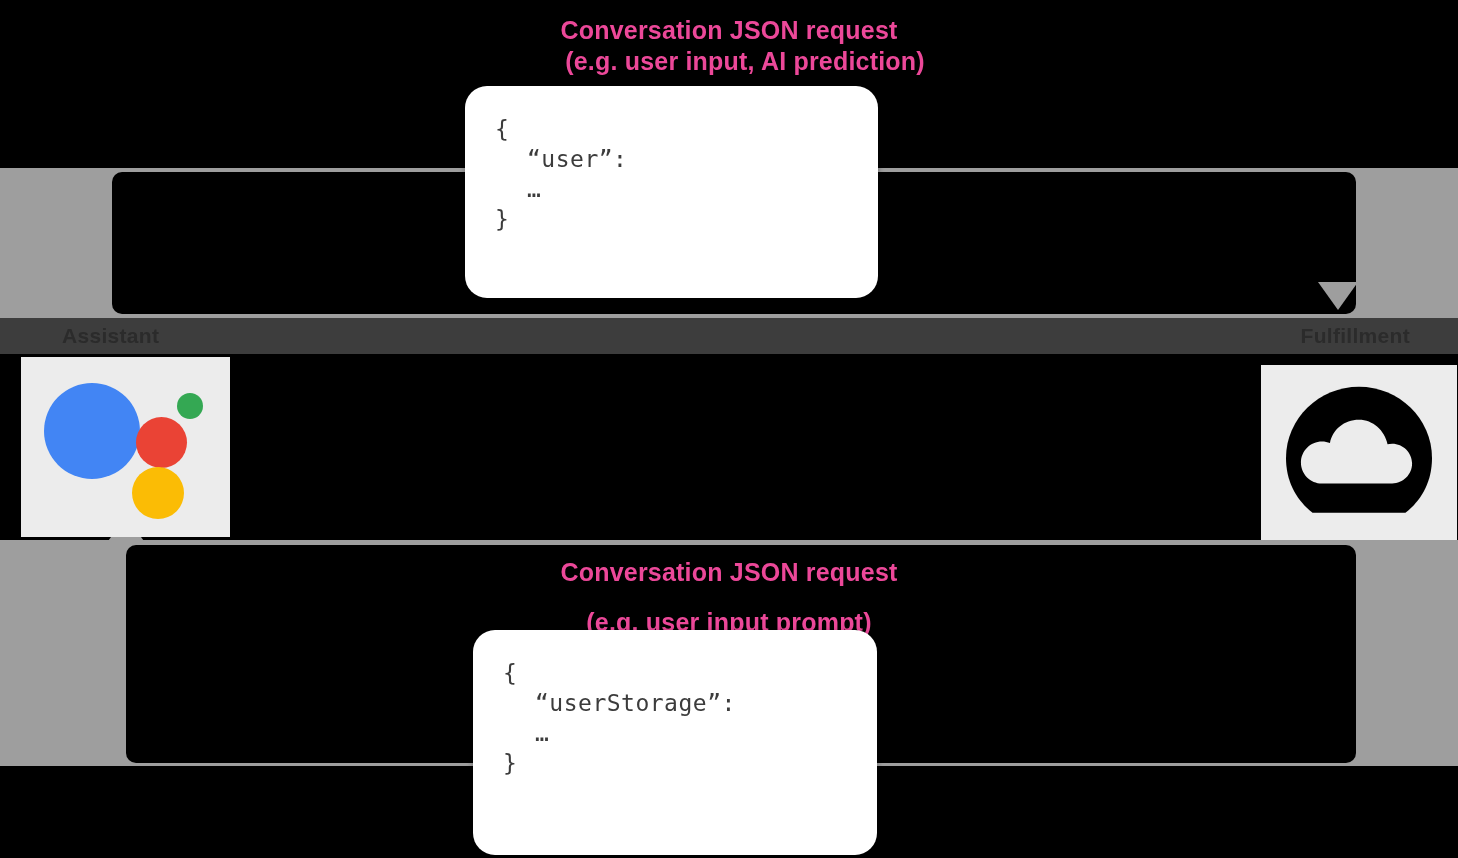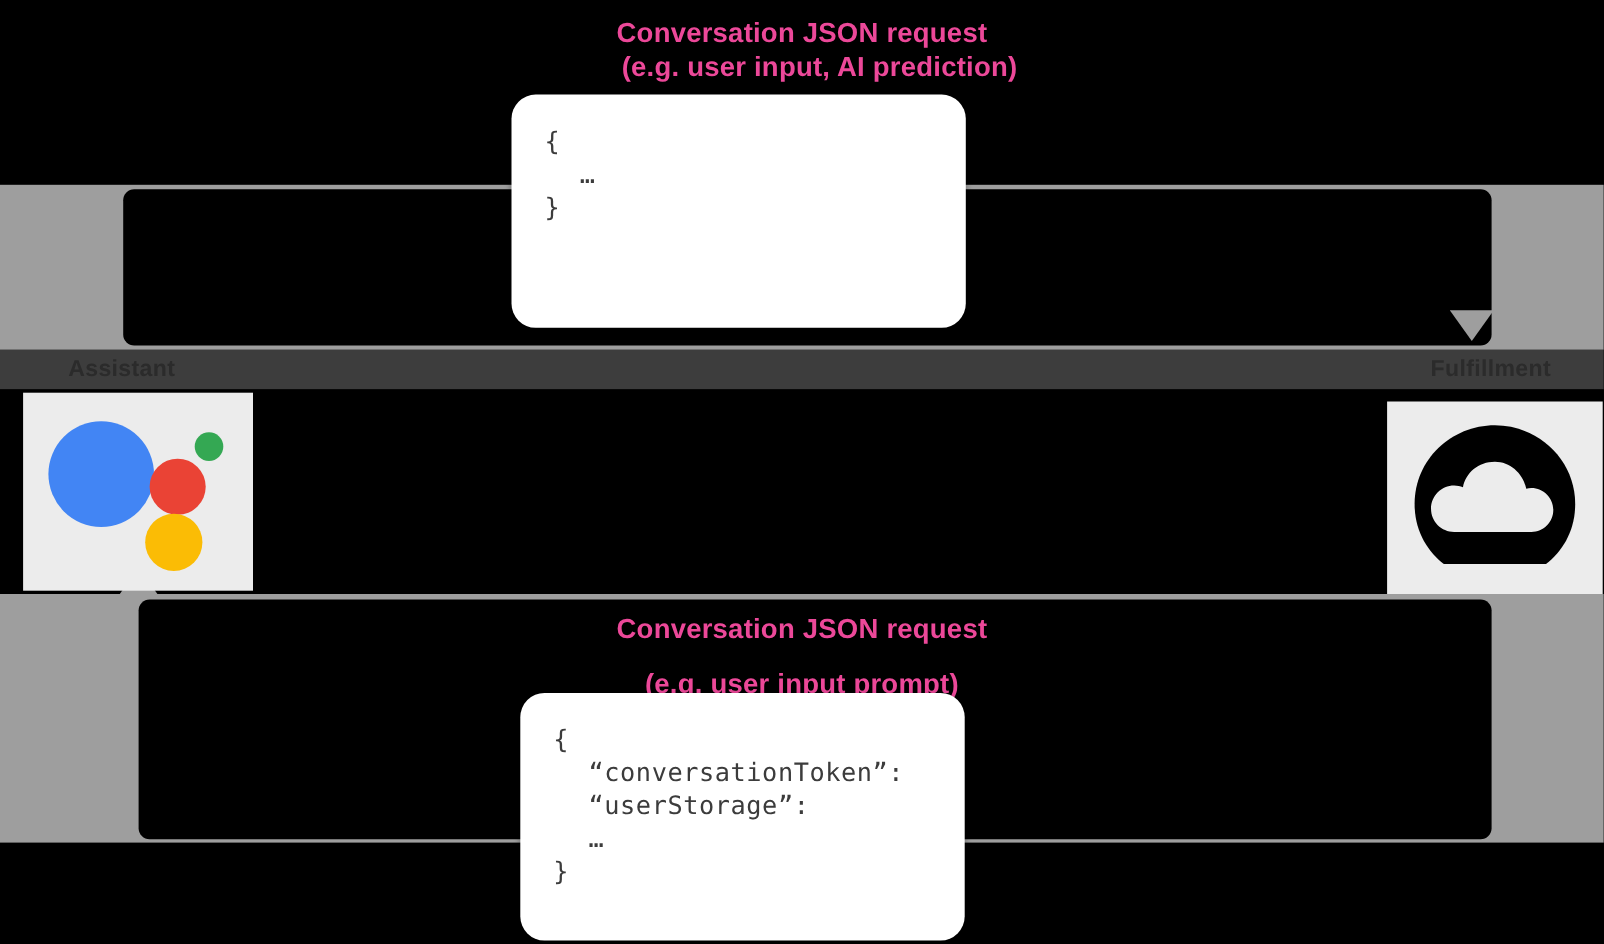--- a/index.html
+++ b/index.html
@@ -144,23 +144,23 @@
 </div>
 
 <div class="caption caption-main" id="request-caption-main">Conversation JSON request</div>
 <div class="caption caption-sub" id="request-caption-sub">(e.g. user input, AI prediction)</div>
 
 <div class="caption caption-main" id="response-caption-main">Conversation JSON request</div>
 <div class="caption caption-sub" id="response-caption-sub">(e.g. user input prompt)</div>
 
 <div class="json-card" id="json-request">
   <div class="json-line">{</div>
+  <div class="json-line json-indent">“user”:</div>
   <div class="json-ellipsis">…</div>
   <div class="json-line">}</div>
 </div>
 
 <div class="json-card" id="json-response">
   <div class="json-line">{</div>
-  <div class="json-line json-indent">“conversationToken”:</div>
   <div class="json-line json-indent">“userStorage”:</div>
   <div class="json-ellipsis">…</div>
   <div class="json-line">}</div>
 </div>
 
 </body></html>

